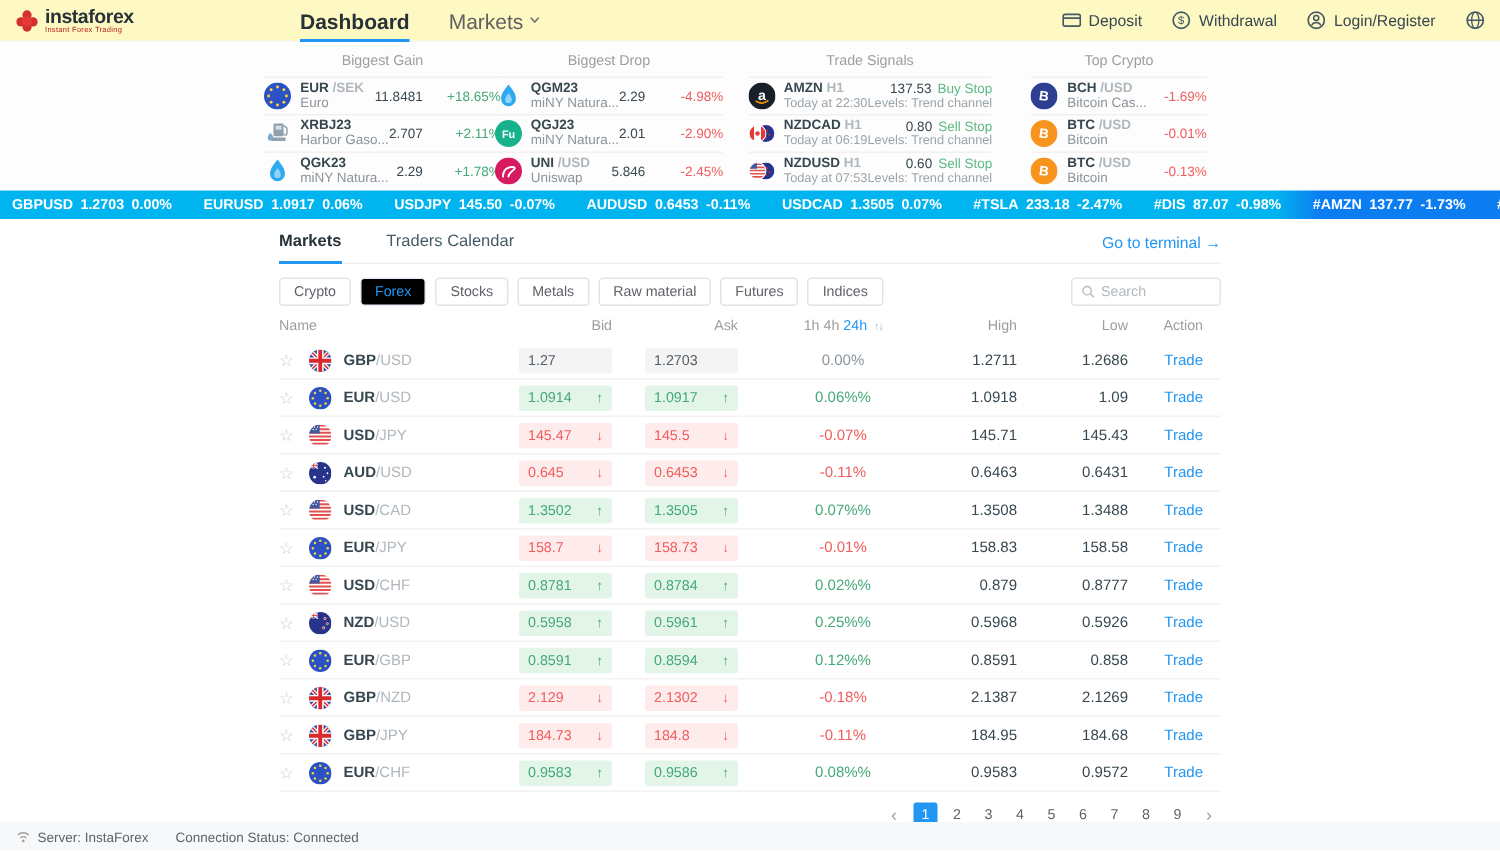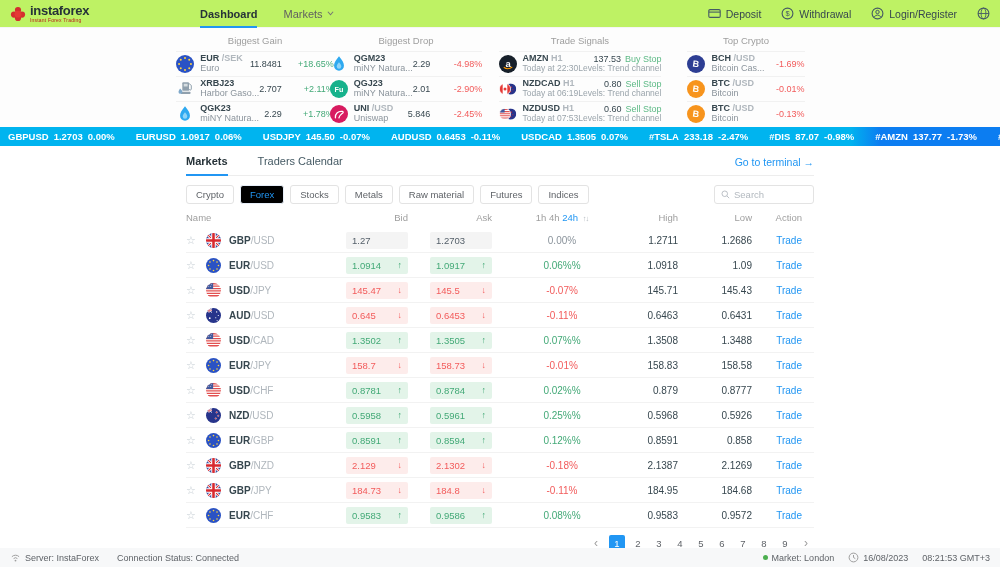--- a/index.html
+++ b/index.html
@@ -2,28 +2,28 @@
 <html style="--accent: #2196f3; --green: #43a977; --red: #f25b5b; --ticker-from: #00b4ef; --ticker-to: #0c7df1;"><head>
 <meta charset="utf-8">
 <style>
   * { margin:0; padding:0; box-sizing:border-box; }
   html,body { width:1000px; height:567px; overflow:hidden; background:#fff;
     font-family:"Liberation Sans", sans-serif; color:#37474f; }
   .page { position:relative; width:1000px; height:567px; }
 
   
   .topbar { height:28px; display:flex; align-items:center; padding:0 10px;
-    background:#bef264; border-bottom:1px solid #f5f5f5; }
+    background:#fef9c3; border-bottom:1px solid #f5f5f5; }
   .logo { display:flex; align-items:center; gap:4px; width:150px; }
   .logo-mark { width:16px; height:16px; flex:0 0 16px; }
   .logo-txt { line-height:1; }
   .logo-name { font-size:13px; font-weight:bold; color:#263238; letter-spacing:-0.3px; }
   .logo-tag { font-size:5px; color:#b71c1c; letter-spacing:0.2px; margin-top:1px; }
   .nav { display:flex; gap:26px; margin-left:40px; height:28px; align-items:stretch; }
-  .nav-item { font-size:11px; color:#616161; display:flex; align-items:center; gap:4px;
+  .nav-item { font-size:14px; color:#616161; display:flex; align-items:center; gap:4px;
     border-bottom:2px solid transparent; padding-top:2px; cursor:pointer; }
   .nav-item.active { color:#263238; font-weight:bold; border-bottom-color:var(--accent,#2196f3); }
   .chev { width:7px; height:7px; }
   .top-actions { margin-left:auto; display:flex; align-items:center; gap:20px; }
   .top-action { display:flex; align-items:center; gap:5px; font-size:10.5px; color:#37474f; cursor:pointer; }
   .top-ic { width:13px; height:13px; display:inline-block; }
 
   
   .qpanel { height:99px; background:#fdfdfd; }
   .container { width:628px; margin:0 auto; }
@@ -1008,31 +1008,15 @@
               <path d="M1.9 4.7 a5.1 5.1 0 0 1 7.2 0"></path>
             </g>
             <circle cx="5.5" cy="8.6" r="0.9" fill="#9e9e9e"></circle>
           </svg>
       </span>
       <span>Server: InstaForex</span>
     </div>
     <div class="f-item">
       <span>Connection Status: Connected</span>
     </div>
-    <div class="f-right">
-      <div class="f-item" style="margin-right:0">
-        <span class="dot"></span>
-        <span>Market: London</span>
-      </div>
-      <div class="f-item" style="margin-right:0">
-        <span class="f-ic">
-          <svg viewBox="0 0 11 11">
-              <circle cx="5.5" cy="5.5" r="4.4" fill="none" stroke="#9e9e9e" stroke-width="1"></circle>
-              <path d="M5.5 3 V5.5 L7.3 6.6" fill="none" stroke="#9e9e9e" stroke-width="1"></path>
-            </svg>
-        </span>
-        <span>16/08/2023</span>
-      </div>
-      <span>08:21:53 GMT+3</span>
-    </div>
   </div>
 
 </div>
 
 </body></html>

